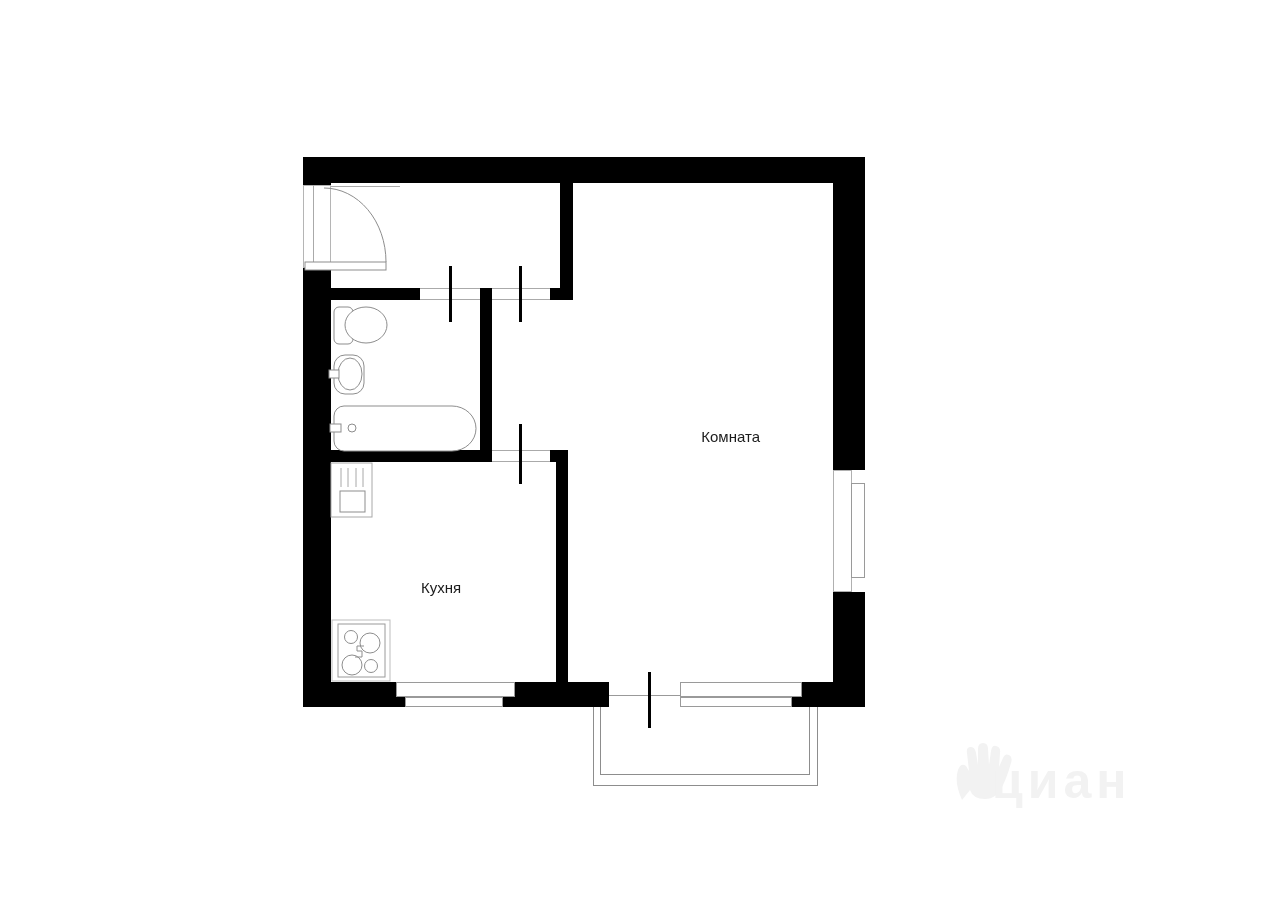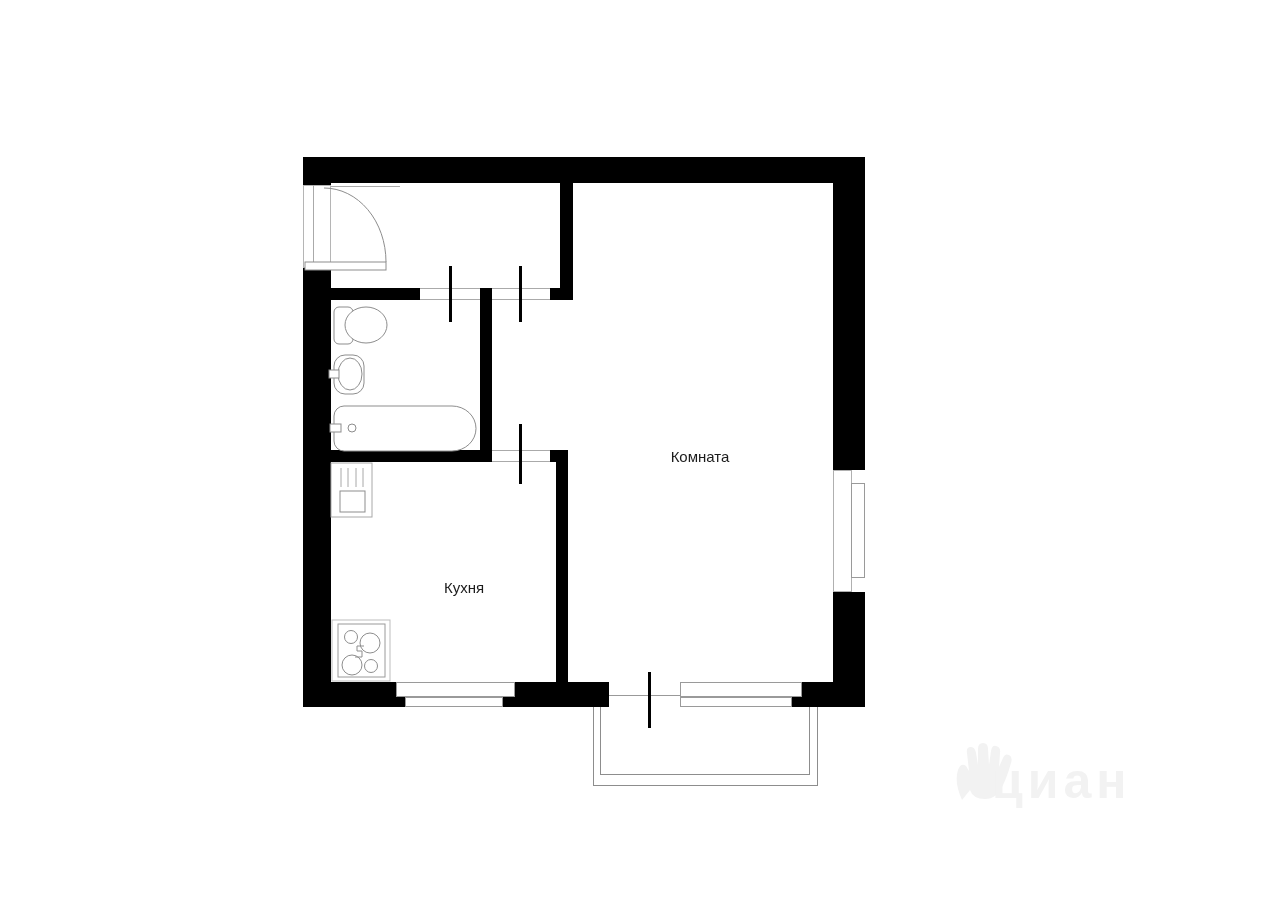--- a/index.html
+++ b/index.html
@@ -108,18 +108,18 @@
       <circle cx="352" cy="665" r="10"></circle>
       <circle cx="371" cy="666" r="6.5"></circle>
       <path d="M 364 646 H 357 V 651 H 362 V 657 H 355"></path>
     </g>
 
     <g fill="#f2f2f2" stroke="none">
       <path d="M 962 800 q -8 -18 -4 -30 q 3 -8 8 -4 l 3 5 l -2 -18 q -1 -6 4 -6 q 4 0 5 6 l 2 12 l 0 -16 q 0 -6 5 -6 q 5 0 5 6 l 1 16 l 2 -14 q 1 -6 5 -5 q 5 1 4 7 l -1 14 l 4 -9 q 2 -5 6 -3 q 4 2 2 8 q -4 14 -8 22 q -6 14 -18 14 q -12 0 -15 -9 z"></path>
     </g>
   </svg>
 
-  <div class="room-label" style="left:640px;top:448px;">Комната</div>
-  <div class="room-label" style="left:404px;top:579px;">Кухня</div>
+  <div class="room-label" style="left:640px;top:428px;text-align:right;">Комната</div>
+  <div class="room-label" style="left:381px;top:579px;">Кухня</div>
 
   <div class="wm">циан</div>
 
 </div>
 
 </body></html>

